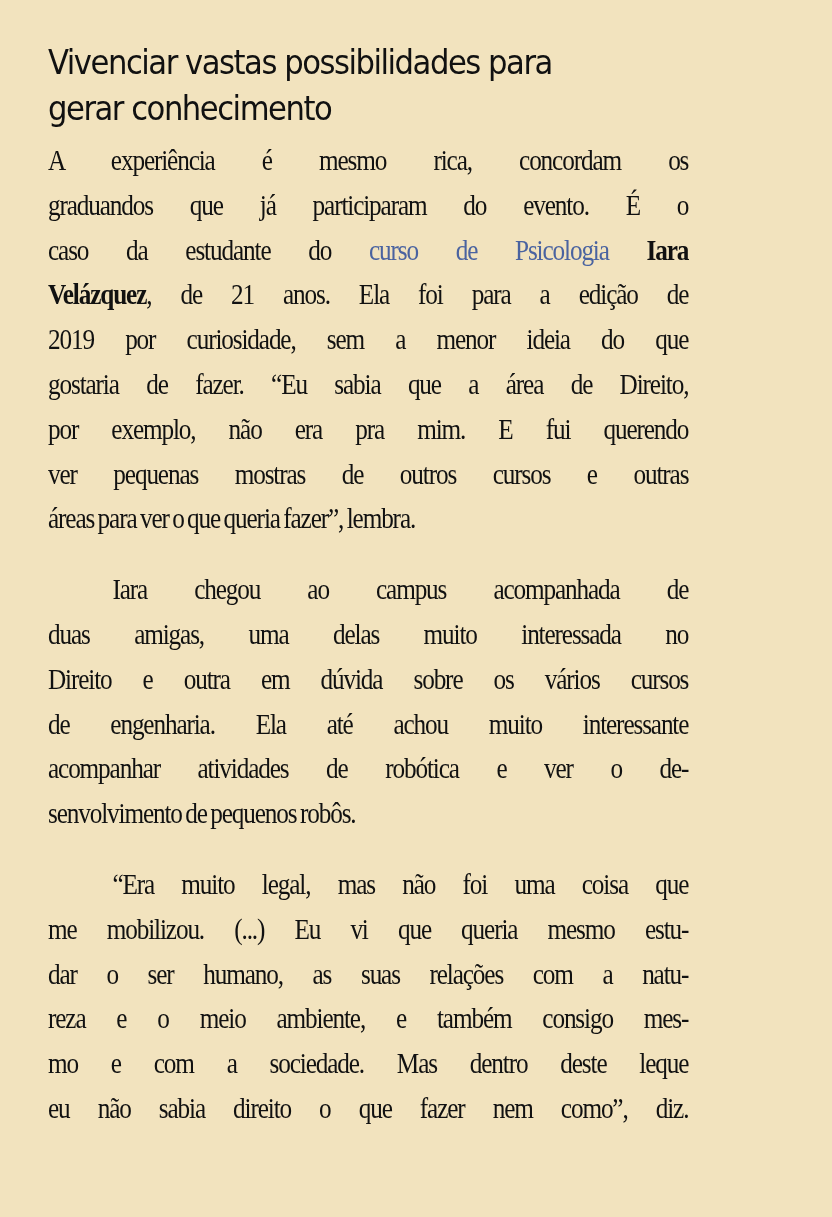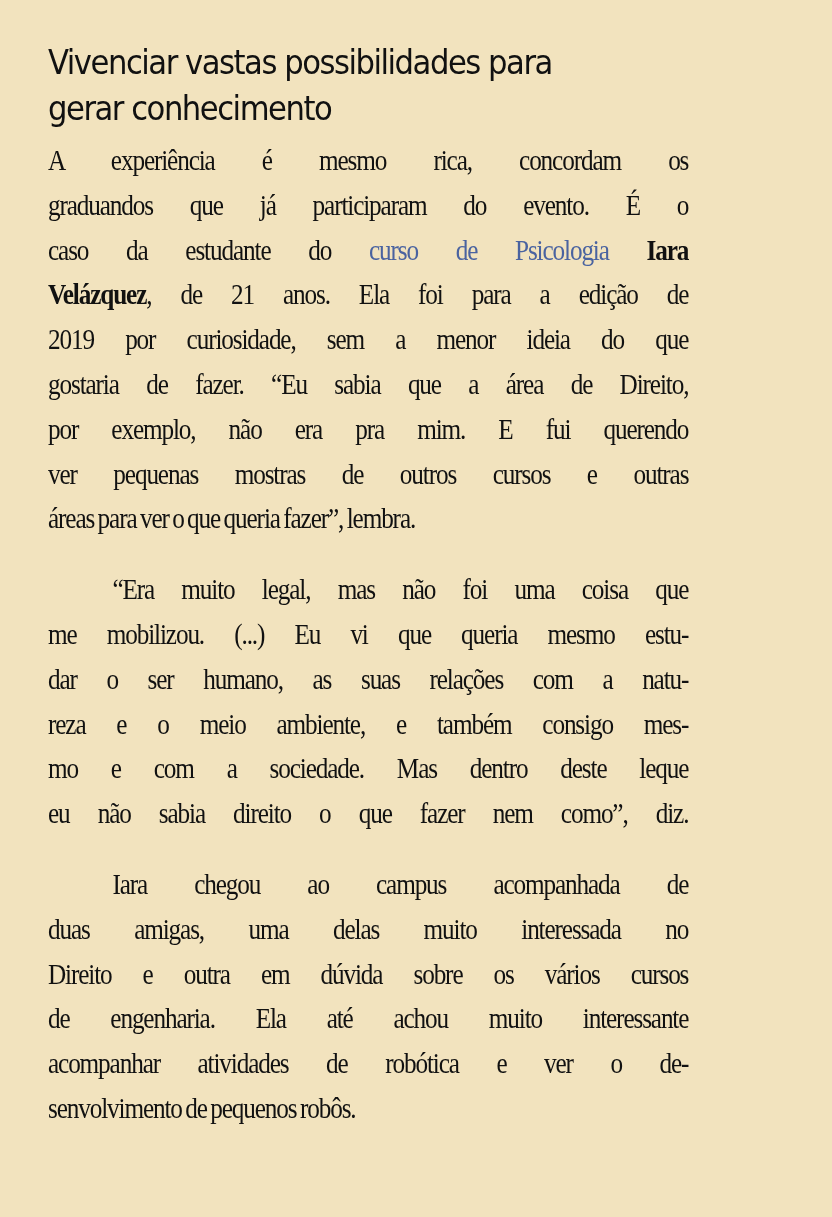--- a/index.html
+++ b/index.html
@@ -77,52 +77,52 @@
     <span class="cond">
         <span class="line">ver pequenas mostras de outros cursos e outras</span>
       </span>
     <span class="cond">
         <span class="line last">áreas para ver o que queria fazer”, lembra.</span>
       </span>
   </div>
 
   <div class="para">
     <span class="cond indent">
+        <span class="line indent">Iara chegou ao campus acompanhada de</span>
+      </span>
+    <span class="cond">
+        <span class="line">duas amigas, uma delas muito interessada no</span>
+      </span>
+    <span class="cond">
+        <span class="line">Direito e outra em dúvida sobre os vários cursos</span>
+      </span>
+    <span class="cond">
+        <span class="line">de engenharia. Ela até achou muito interessante</span>
+      </span>
+    <span class="cond">
+        <span class="line">acompanhar atividades de robótica e ver o de-</span>
+      </span>
+    <span class="cond">
+        <span class="line last">senvolvimento de pequenos robôs.</span>
+      </span>
+  </div>
+
+  <div class="para">
+    <span class="cond indent">
         <span class="line indent">“Era muito legal, mas não foi uma coisa que</span>
       </span>
     <span class="cond">
         <span class="line">me mobilizou. (...) Eu vi que queria mesmo estu-</span>
       </span>
     <span class="cond">
         <span class="line">dar o ser humano, as suas relações com a natu-</span>
       </span>
     <span class="cond">
         <span class="line">reza e o meio ambiente, e também consigo mes-</span>
       </span>
     <span class="cond">
         <span class="line">mo e com a sociedade. Mas dentro deste leque</span>
       </span>
     <span class="cond">
         <span class="line">eu não sabia direito o que fazer nem como”, diz.</span>
       </span>
   </div>
-
-  <div class="para">
-    <span class="cond indent">
-        <span class="line indent">Iara chegou ao campus acompanhada de</span>
-      </span>
-    <span class="cond">
-        <span class="line">duas amigas, uma delas muito interessada no</span>
-      </span>
-    <span class="cond">
-        <span class="line">Direito e outra em dúvida sobre os vários cursos</span>
-      </span>
-    <span class="cond">
-        <span class="line">de engenharia. Ela até achou muito interessante</span>
-      </span>
-    <span class="cond">
-        <span class="line">acompanhar atividades de robótica e ver o de-</span>
-      </span>
-    <span class="cond">
-        <span class="line last">senvolvimento de pequenos robôs.</span>
-      </span>
-  </div>
 </div>
 
 </body></html>

